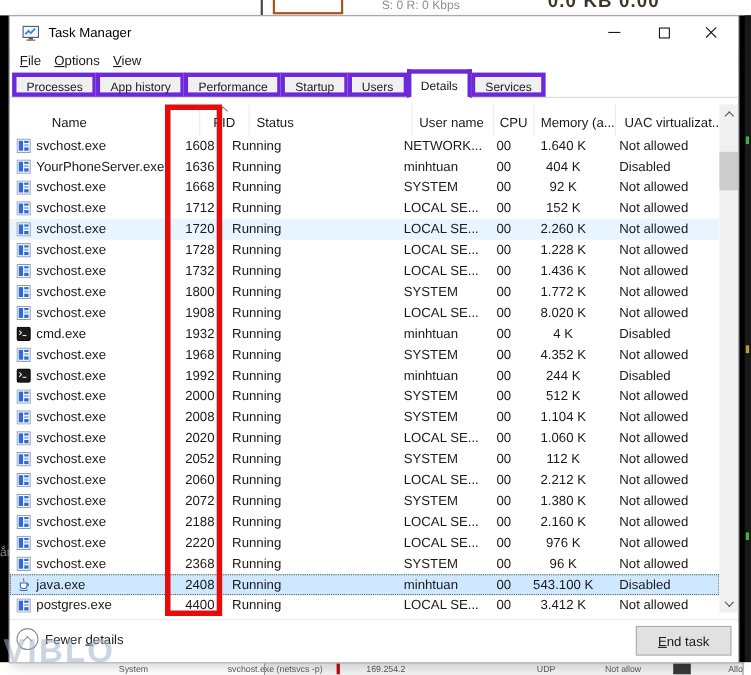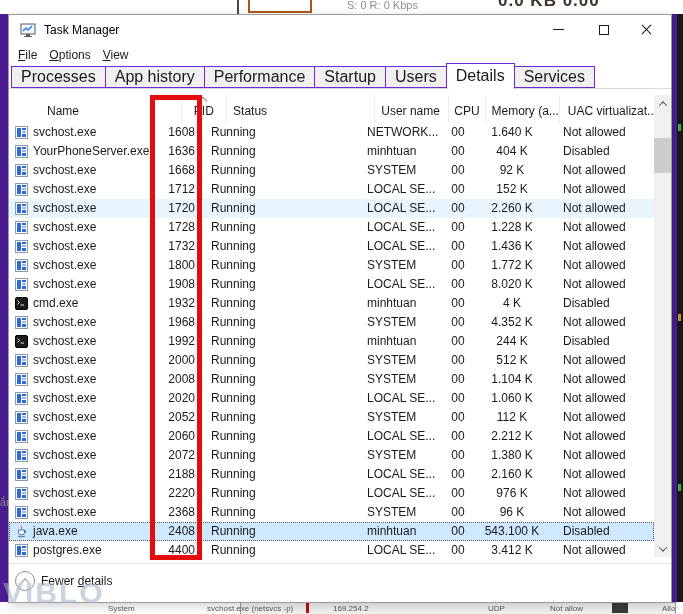--- a/index.html
+++ b/index.html
@@ -1,18 +1,18 @@
 <!DOCTYPE html>
 <html><head>
 <meta charset="utf-8">
 <style>
   * { box-sizing: border-box; margin: 0; padding: 0; }
   html,body { width:683px; height:614px; }
   body { font-family:"Liberation Sans", sans-serif; background:#fff; overflow:hidden; cursor:default; }
-  .stage { position:relative; width:683px; height:614px; background:#4c1d95; overflow:hidden; }
+  .stage { position:relative; width:683px; height:614px; background:#000000; overflow:hidden; }
 
   
   .bg-top { position:absolute; left:0; top:0; width:683px; height:14px; background:#fff; }
   .bg-vline { position:absolute; left:237px; top:0; width:2px; height:14px; background:#4a4a4a; }
   .bg-box { position:absolute; left:248px; top:-6px; width:64px; height:19px; border:2px solid #b0541c; background:#fff; }
   .bg-net { position:absolute; left:347px; top:-1px; font-size:11px; color:#8f8f8f; white-space:nowrap; }
   .bg-bold { position:absolute; left:498px; top:-9px; font-size:17px; font-weight:bold; color:#3f352b; letter-spacing:1px; white-space:nowrap; }
   .bg-right { position:absolute; left:677px; top:14px; width:6px; height:600px; background:#191919; }
   .bg-right .dash { position:absolute; left:1px; width:3px; height:7px; }
   .bg-right .d1 { top:110px; background:#3db549; }
@@ -41,21 +41,21 @@
   .glyph-close { position:relative; width:13px; height:13px; }
   .glyph-close i { position:absolute; left:0; top:6px; width:13px; height:1px; background:#1a1a1a; }
   .glyph-close i:first-child { transform:rotate(45deg); }
   .glyph-close i:last-child  { transform:rotate(-45deg); }
 
   .menubar { position:absolute; left:0; top:30px; width:662px; height:20px; display:flex; padding-left:9px; font-size:12px; color:#1a1a1a; }
   .menu-item { margin-right:12px; line-height:20px; }
   .accel { text-decoration:underline; }
 
   .tabstrip { position:absolute; left:0; top:49px; width:662px; height:25px; display:flex; align-items:flex-end; padding-left:2px; border-bottom:1px solid #d9d9d9; background:#fff; }
-  .tab { height:22px; padding:0 9px; background:#f0f0f0; border:1px solid #6d28d9; font-size:16px; line-height:20px; color:#1a1a1a; margin-left:-1px; white-space:nowrap; }
+  .tab { height:22px; padding:0 9px; background:#f0f0f0; border:4px solid #6d28d9; font-size:11px; line-height:20px; color:#1a1a1a; margin-left:-1px; white-space:nowrap; }
   .tab:first-child { margin-left:0; }
   .tab.active { height:26px; line-height:24px; background:#fff; margin-bottom:-1px; border-bottom:1px solid #fff; position:relative; z-index:2; }
 
   
   .hrow { position:absolute; left:0; top:80px; width:645px; height:28px; display:flex; font-size:12px; color:#1a1a1a; background:#fff;padding-left:32px; }
   .hcell { display:flex; align-items:flex-end; padding-bottom:5px; border-right:1px solid #ececec; overflow:hidden; white-space:nowrap; }
   .h-name { width:148px; padding-left:6px; }
   .h-pid { width:48px; justify-content:center; position:relative; }
   .h-status { width:156px; padding-left:6px; }
   .h-user { width:78px; padding-left:6px; }
@@ -686,19 +686,22 @@
     </div>
 
     <div class="footer-sep"></div>
     <div class="footer">
       <div class="fewer">
         <span class="circle-up-icon">
             <b></b>
           </span>
         <span><span>Fewer </span><span class="accel">d</span><span>etails</span></span>
       </div>
+      <div class="endtask">
+        <span><span class="accel">E</span><span>nd task</span></span>
+      </div>
     </div>
   </div>
 
   <div class="red-rect"></div>
 
   <span class="watermark">VIBLO</span>
 </div>
 
 </body></html>

